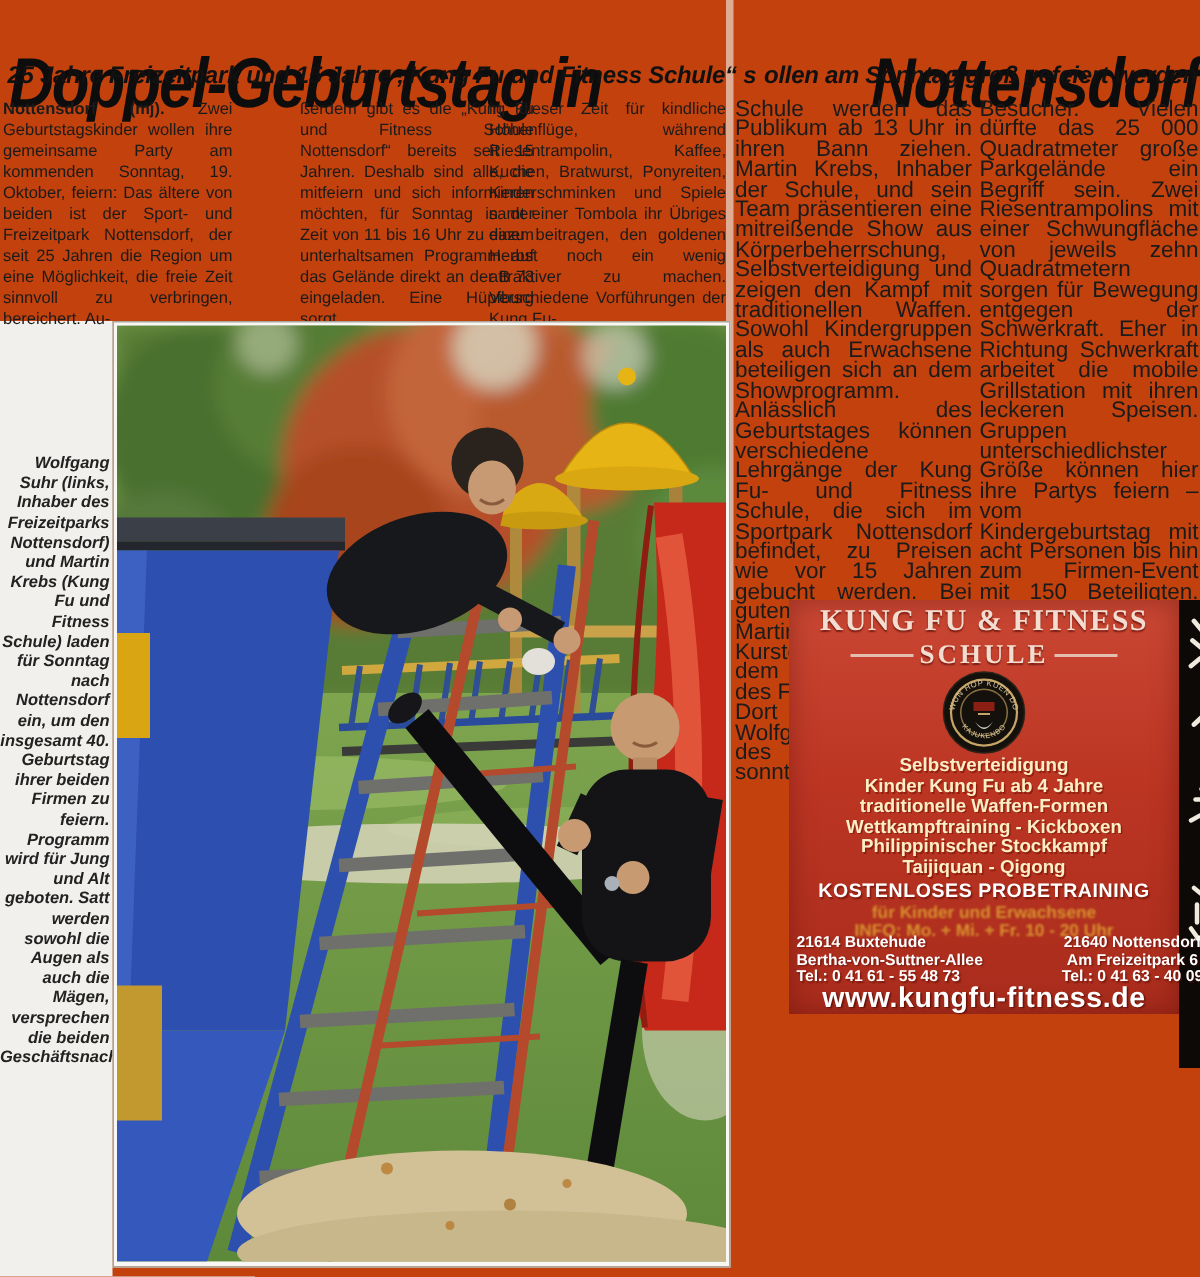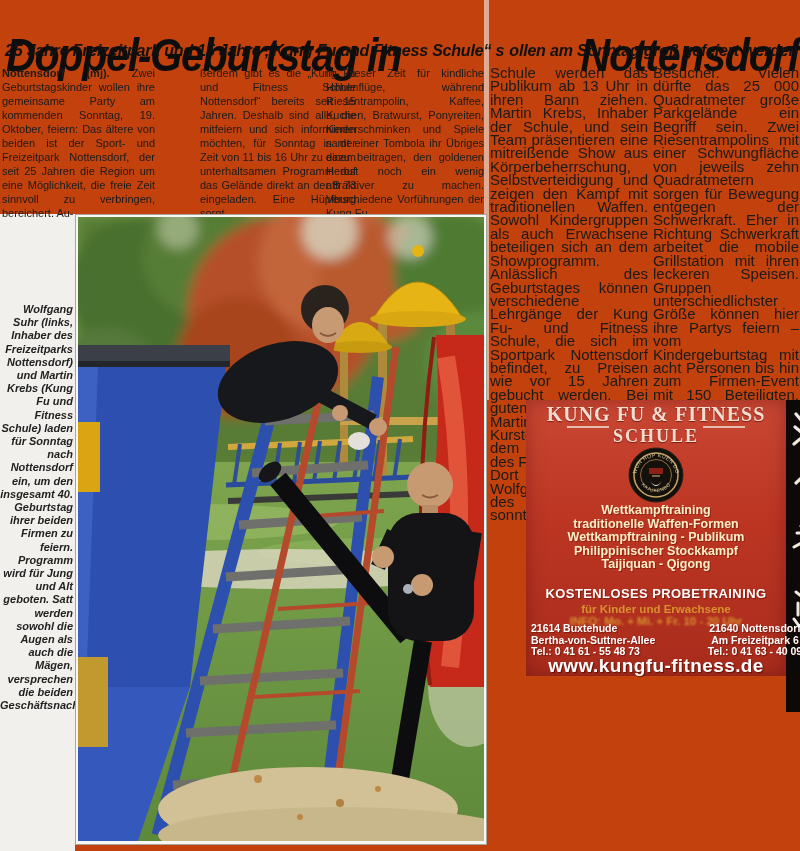--- a/index.html
+++ b/index.html
@@ -36,21 +36,21 @@
 
   
   .ad{position:absolute;left:488px;top:400px;width:312px;height:315px;margin-left:38px;}
   .ad-red{position:absolute;left:0;top:0;width:260px;height:276px;
           background:linear-gradient(180deg,#c94733 0%,#bc3523 45%,#a92c1c 100%);
           box-shadow:inset 0 0 18px rgba(60,5,0,.35);}
   .ad-black{position:absolute;left:260px;top:0;width:52px;height:312px;background:#0c0906;
             display:flex;flex-direction:column;align-items:center;padding-top:6px;box-sizing:border-box;gap:1px;}
   .ad-title1{position:absolute;top:3px;width:100%;text-align:center;font-family:"Liberation Serif","DejaVu Serif",serif;
              font-weight:bold;font-size:20px;letter-spacing:1px;color:#f3ddd0;text-shadow:0 1px 1px rgba(70,5,0,.6);}
-  .ad-title2{position:absolute;top:26px;width:100%;display:flex;justify-content:center;gap:4px;
+  .ad-title2{position:absolute;top:26px;width:100%;display:flex;align-items:center;justify-content:center;gap:4px;
              font-family:"Liberation Serif","DejaVu Serif",serif;font-weight:bold;font-size:18px;letter-spacing:2px;
              color:#f3ddd0;text-shadow:0 1px 1px rgba(70,5,0,.6);}
   .ad-title2 .dash{width:42px;border-top:2px solid #e3beae;}
   .ad-logo{position:absolute;top:47px;left:102px;}
   .ad-offers{position:absolute;top:104px;width:100%;text-align:center;font-weight:bold;font-size:12.5px;
              line-height:13.5px;color:#fcefc6;text-shadow:1px 1px 0 rgba(110,15,0,.55);}
   .ad-highlight{position:absolute;top:186px;width:100%;text-align:center;font-weight:bold;font-size:13px;
                 letter-spacing:.4px;color:#ffffff;text-shadow:1px 1px 1px rgba(90,10,0,.6);}
   .ad-blur1{position:absolute;top:203px;width:100%;text-align:center;font-weight:bold;font-size:11.5px;
             color:#d8912f;filter:blur(.7px);}
@@ -271,23 +271,24 @@
           </text>
           <text font-size="4.8" fill="#d8c69b" letter-spacing=".6" font-family="Liberation Sans, sans-serif">
             <textPath href="#arcB" startOffset="50%" text-anchor="middle">KAJUKENBO</textPath>
           </text>
           <rect x="21" y="21" width="14" height="6" fill="#8c1f14"></rect>
           <path d="M22,34 q6,8 12,0 q-6,10 -12,0 Z" fill="#d8d4c8"></path>
           <line x1="24" y1="29" x2="32" y2="29" stroke="#c7a566" stroke-width="1.2"></line>
         </svg>
       </div>
       <div class="ad-offers">
-        <div>Wettkampftraining</div>
+        <div>Selbstverteidigung</div>
+        <div>Kinder Kung Fu ab 4 Jahre</div>
         <div>traditionelle Waffen-Formen</div>
-        <div>Wettkampftraining - Publikum</div>
+        <div>Wettkampftraining - Kickboxen</div>
         <div>Philippinischer Stockkampf</div>
         <div>Taijiquan - Qigong</div>
       </div>
       <div class="ad-highlight">KOSTENLOSES PROBETRAINING</div>
       <div class="ad-blur1">für Kinder und Erwachsene</div>
       <div class="ad-blur2">INFO: Mo. + Mi. + Fr. 10 - 20 Uhr</div>
       <div class="ad-site">www.kungfu-fitness.de</div>
     </div>
 
     <div class="ad-black">

